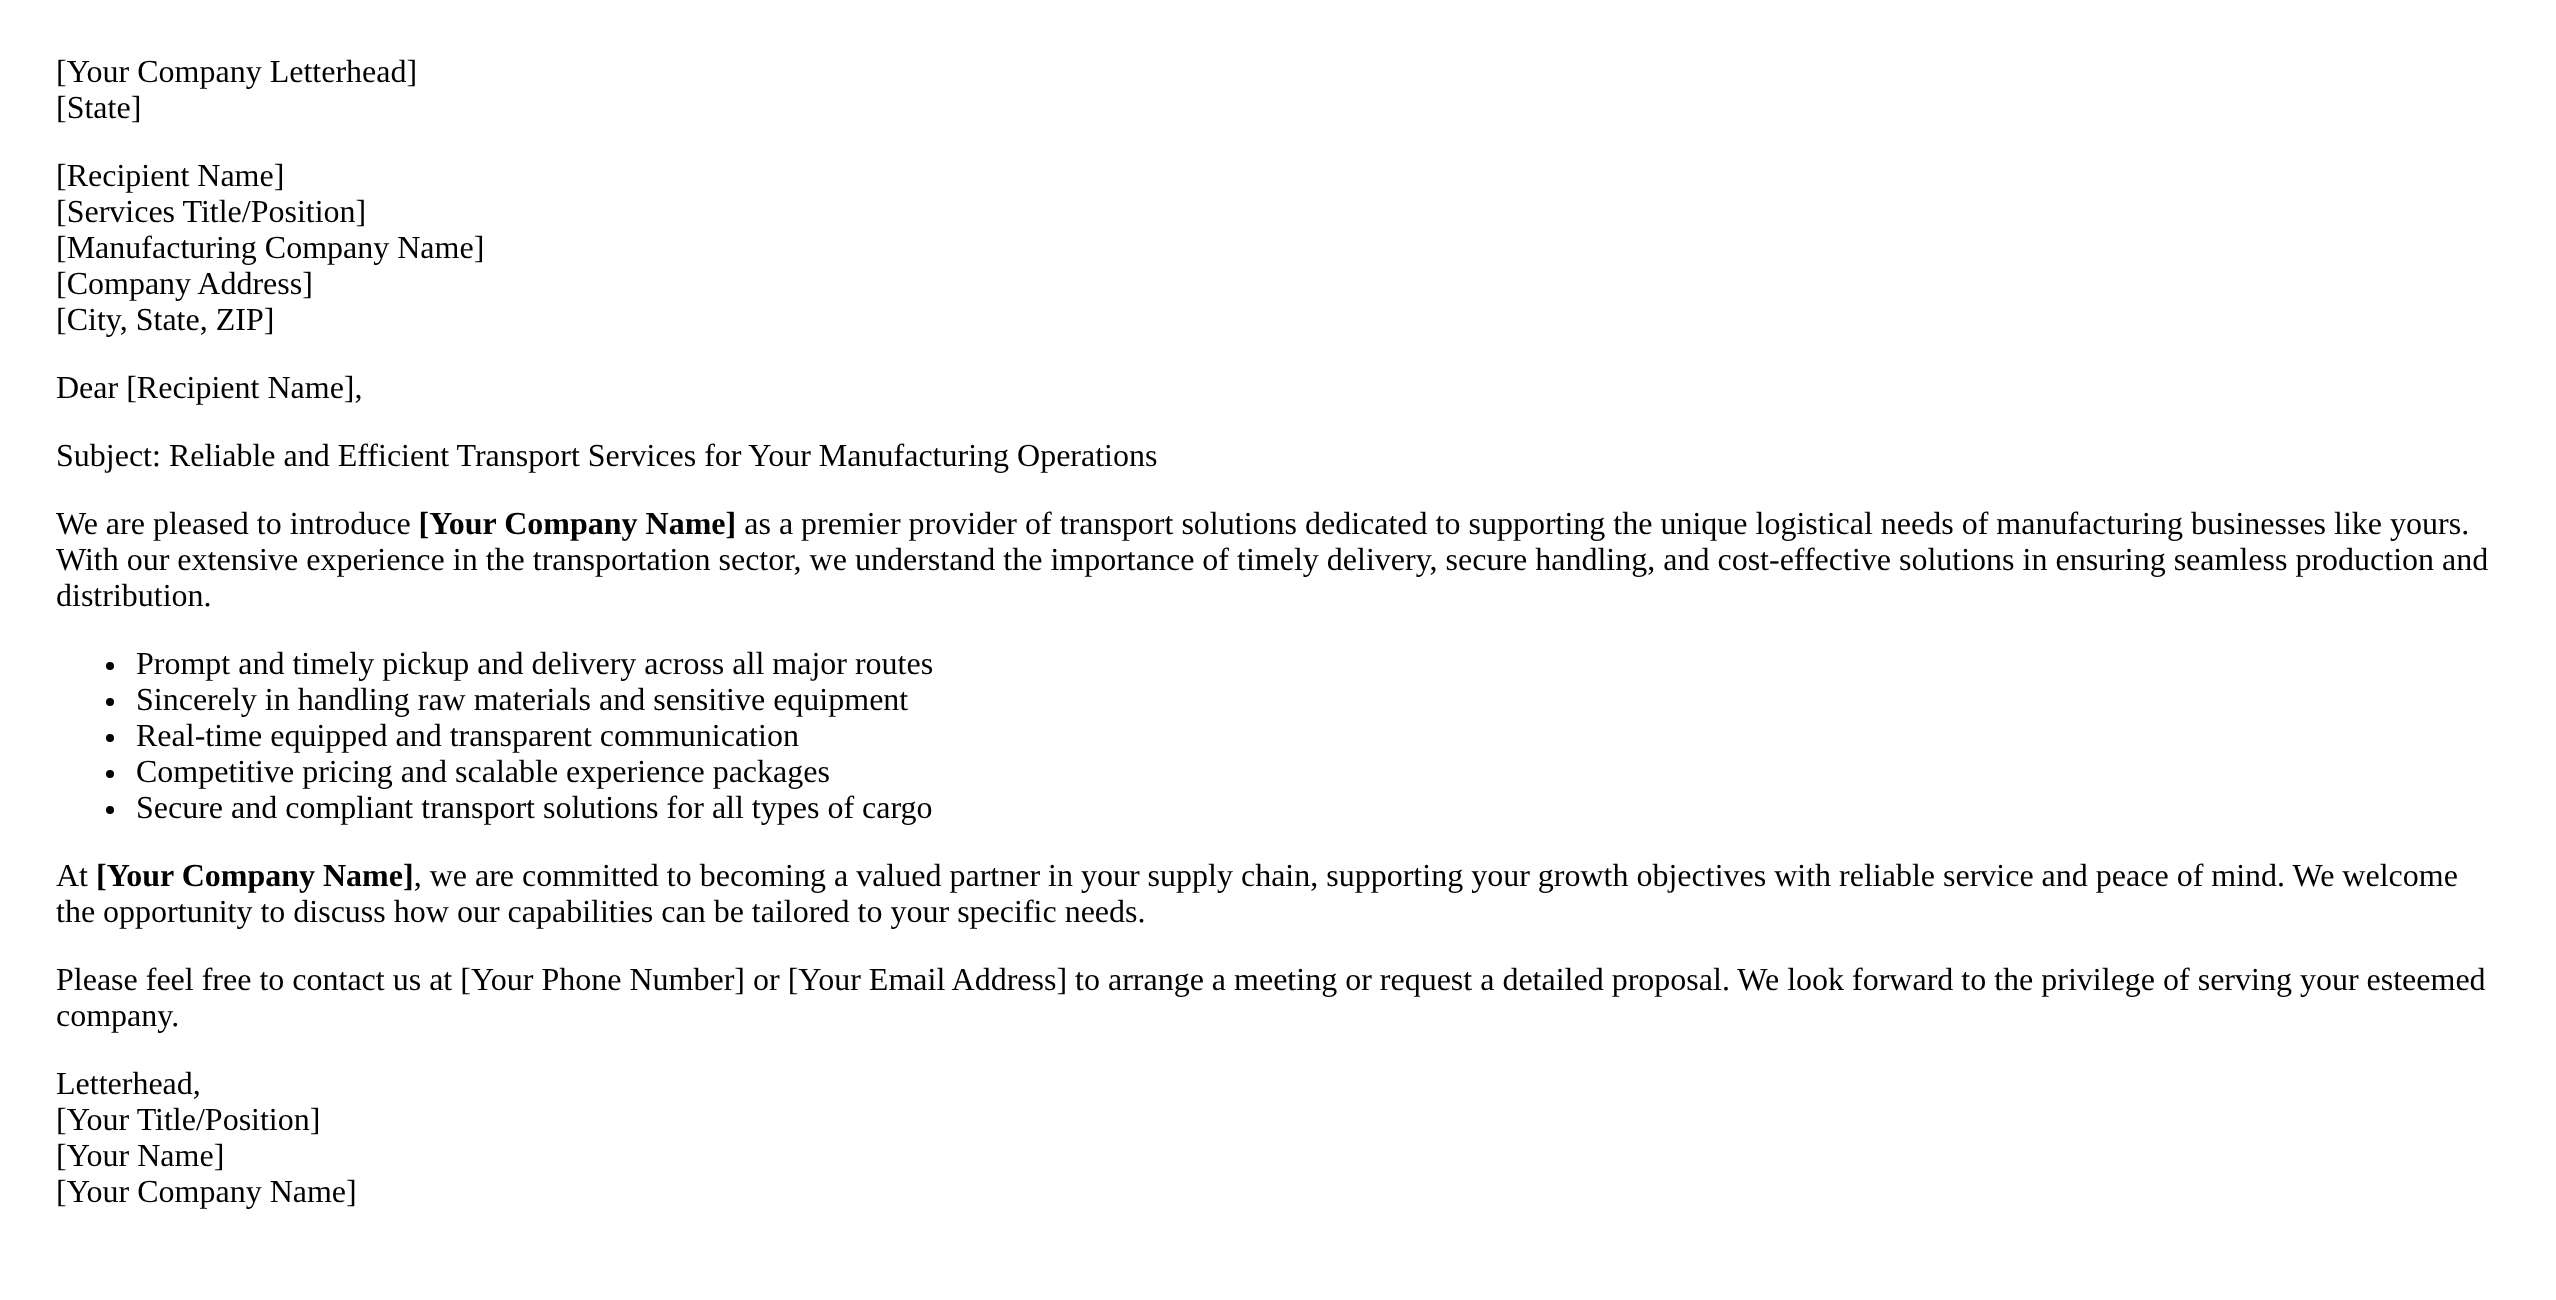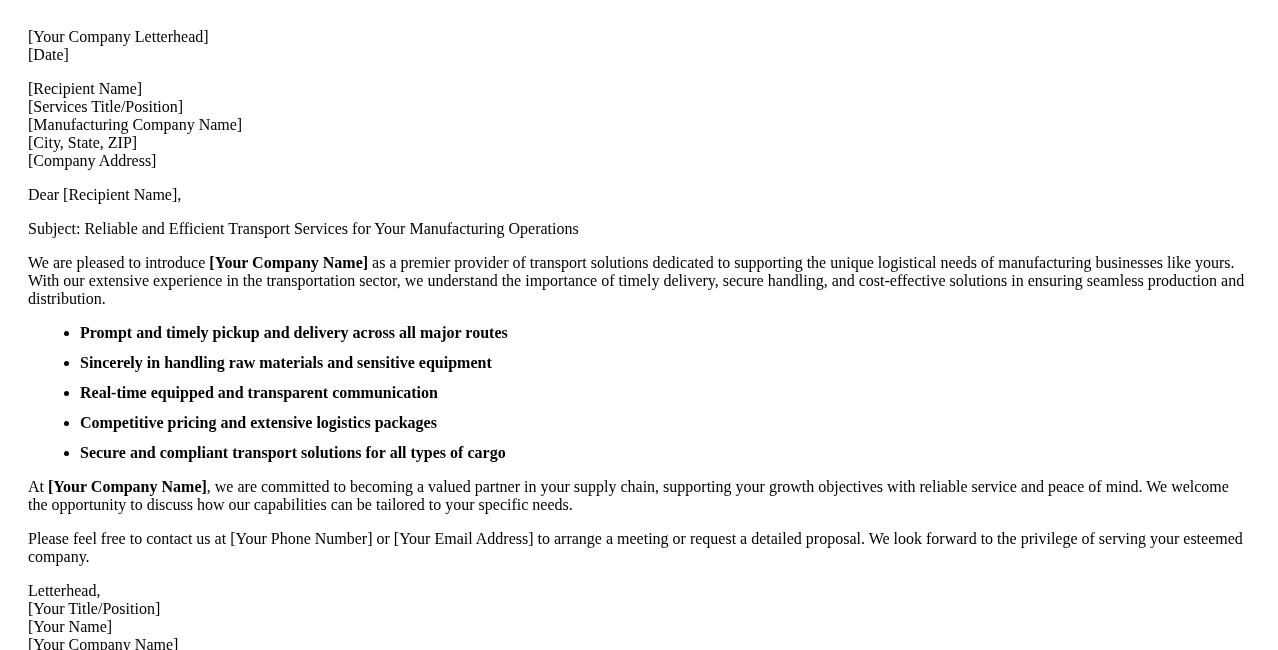--- a/index.html
+++ b/index.html
@@ -28,55 +28,54 @@
   }
   .letter > :first-child {
     margin-top: 0;
   }
   .letter ul {
     margin: 16px 0;
     padding-left: 40px;
     list-style-type: disc;
   }
   .letter li {
-    margin: 12px;
-    font-weight: bold;
+    margin: 0;
   }
   b { font-weight: bold; }
 </style>
 </head>
 <body>
 
 <main class="letter">
 
   <div class="block">
     <div>[Your Company Letterhead]</div>
-    <div>[Date]</div>
+    <div>[State]</div>
   </div>
 
   <div class="block">
     <div>[Recipient Name]</div>
     <div>[Services Title/Position]</div>
     <div>[Manufacturing Company Name]</div>
+    <div>[Company Address]</div>
     <div>[City, State, ZIP]</div>
-    <div>[Company Address]</div>
   </div>
 
   <p>Dear [Recipient Name],</p>
 
   <p>Subject: Reliable and Efficient Transport Services for Your Manufacturing Operations</p>
 
   <p><span>We are pleased to introduce </span><b>[Your Company Name]</b><span> as a premier provider of transport solutions dedicated to supporting the unique logistical needs of manufacturing businesses like yours. With our extensive experience in the transportation sector, we understand the importance of timely delivery, secure handling, and cost-effective solutions in ensuring seamless production and distribution.</span></p>
 
 
   <ul>
     <li>Prompt and timely pickup and delivery across all major routes</li>
     <li>Sincerely in handling raw materials and sensitive equipment</li>
     <li>Real-time equipped and transparent communication</li>
-    <li>Competitive pricing and extensive logistics packages</li>
+    <li>Competitive pricing and scalable experience packages</li>
     <li>Secure and compliant transport solutions for all types of cargo</li>
   </ul>
 
   <p><span>At </span><b>[Your Company Name]</b><span>, we are committed to becoming a valued partner in your supply chain, supporting your growth objectives with reliable service and peace of mind. We welcome the opportunity to discuss how our capabilities can be tailored to your specific needs.</span></p>
 
   <p>Please feel free to contact us at [Your Phone Number] or [Your Email Address] to arrange a meeting or request a detailed proposal. We look forward to the privilege of serving your esteemed company.</p>
 
   <div class="block">
     <div>Letterhead,</div>
     <div>[Your Title/Position]</div>

